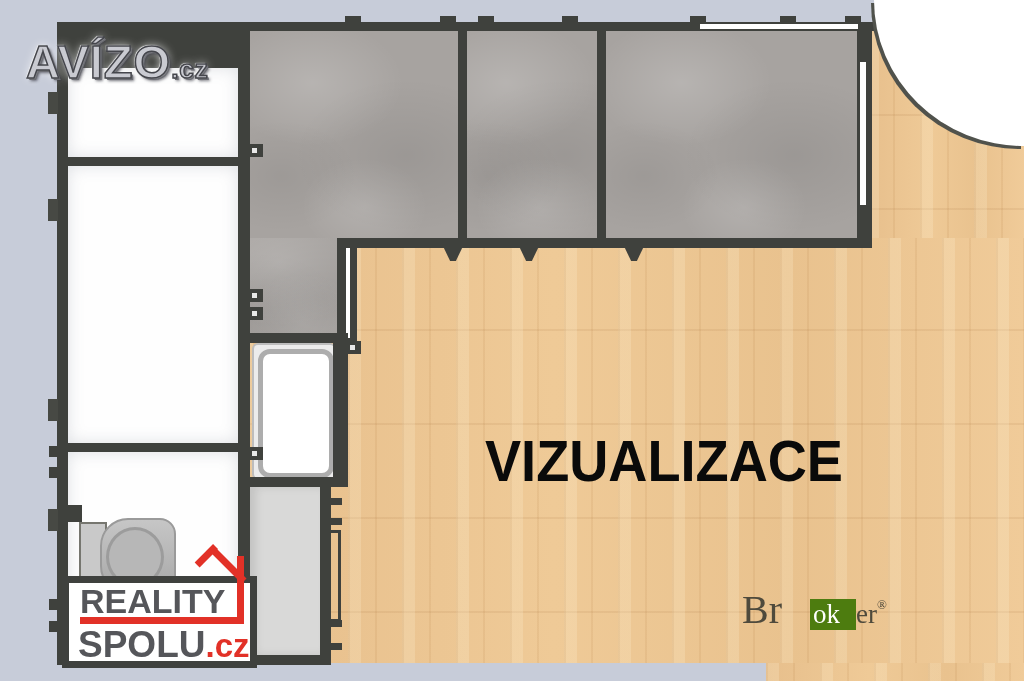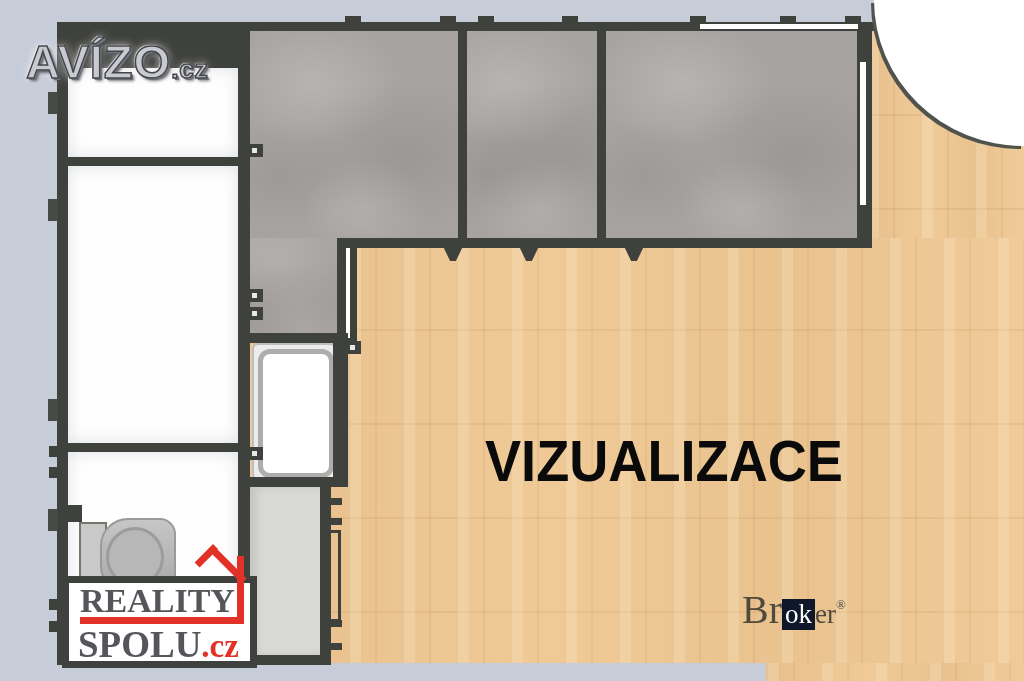--- a/index.html
+++ b/index.html
@@ -31,26 +31,26 @@
   .hinge{width:13px;height:13px;background:#3f413d;}
   .hinge i{position:absolute;left:2px;top:4px;width:5px;height:5px;background:#e8e8e8;display:block;}
   .notch{width:10px;height:22px;background:#474944;}
   .bracket{width:16px;height:7px;background:#3f413d;}
   
   .avizo{font-weight:900;font-size:47px;letter-spacing:1px;color:#c9cad1;line-height:1;
          -webkit-text-stroke:1.5px #45464c;
          text-shadow:1px 1px 0 #85868c,2px 2px 0 #6d6e74,3px 3px 3px rgba(45,45,55,.65),
                      -1px -1px 1px #ffffff,0 0 10px rgba(255,255,255,.85);}
   .avizo .cz{font-size:26px;font-weight:900;}
-  .rs-text{font-weight:800;color:#55565a;line-height:1;letter-spacing:0;font-family:Liberation Serif, serif;}
+  .rs-text{font-weight:800;color:#55565a;line-height:1;letter-spacing:0;}
   .red{color:#e23127;}
   .redbar{background:#e23127;}
   .broker{font-family:"Liberation Serif",serif;color:#4f4a3c;line-height:1;white-space:nowrap;}
   .broker .cap{font-size:40px;}
-  .broker .okbox{background:#0f172a;color:#ffffff;padding:0 3px 1px 3px;}
+  .broker .okbox{background:#4d7c0f;color:#ffffff;padding:0 16px 1px 3px;margin-left:28px;}
   .broker .reg{font-size:13px;vertical-align:14px;}
   .watermark{font-weight:800;font-size:57px;color:#0a0a0a;letter-spacing:0;
              transform:scaleX(.95);transform-origin:left center;white-space:nowrap;}
 </style>
 </head>
 <body>
 
 <div class="canvas">
 
   <div class="abs wood" style="left:240px;top:237px;width:784px;height:426px;"></div>

